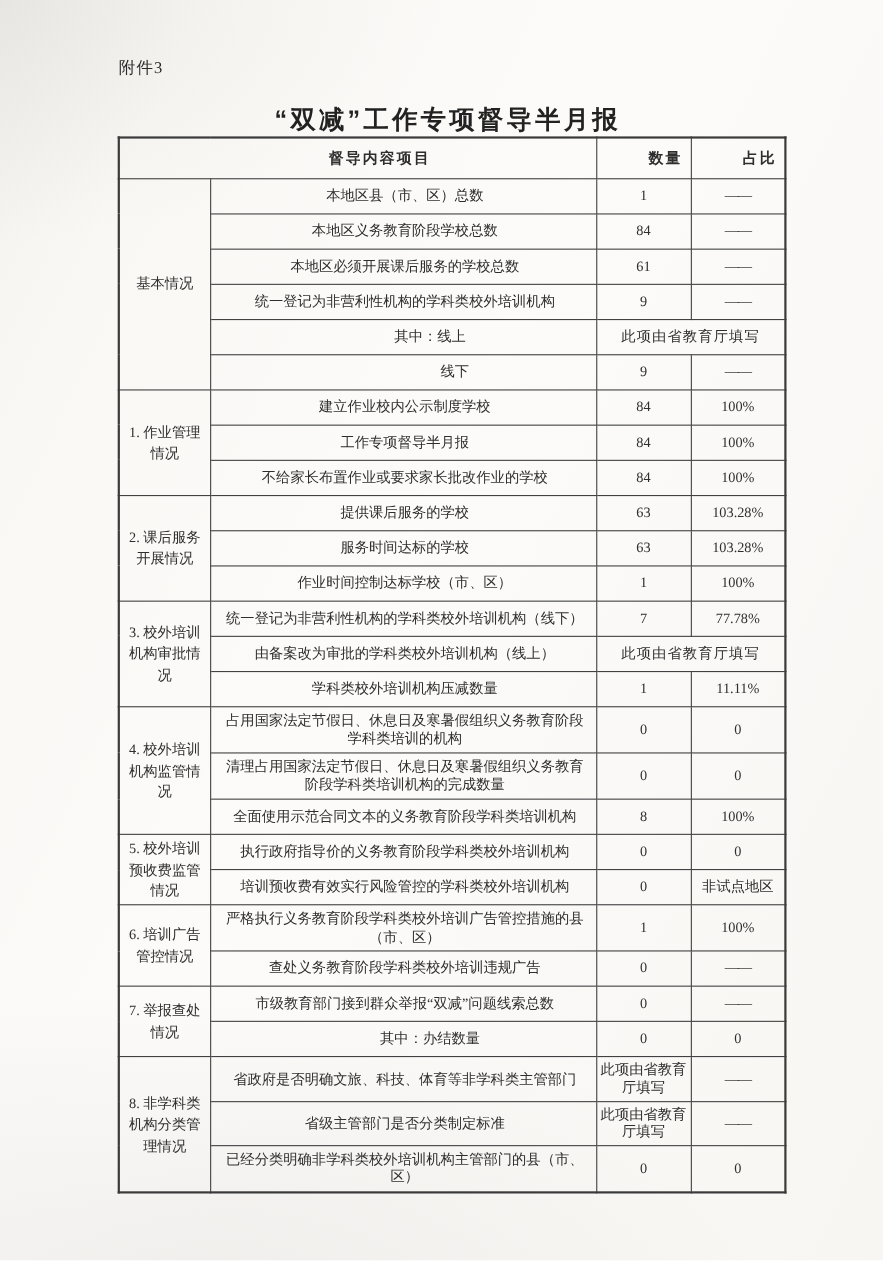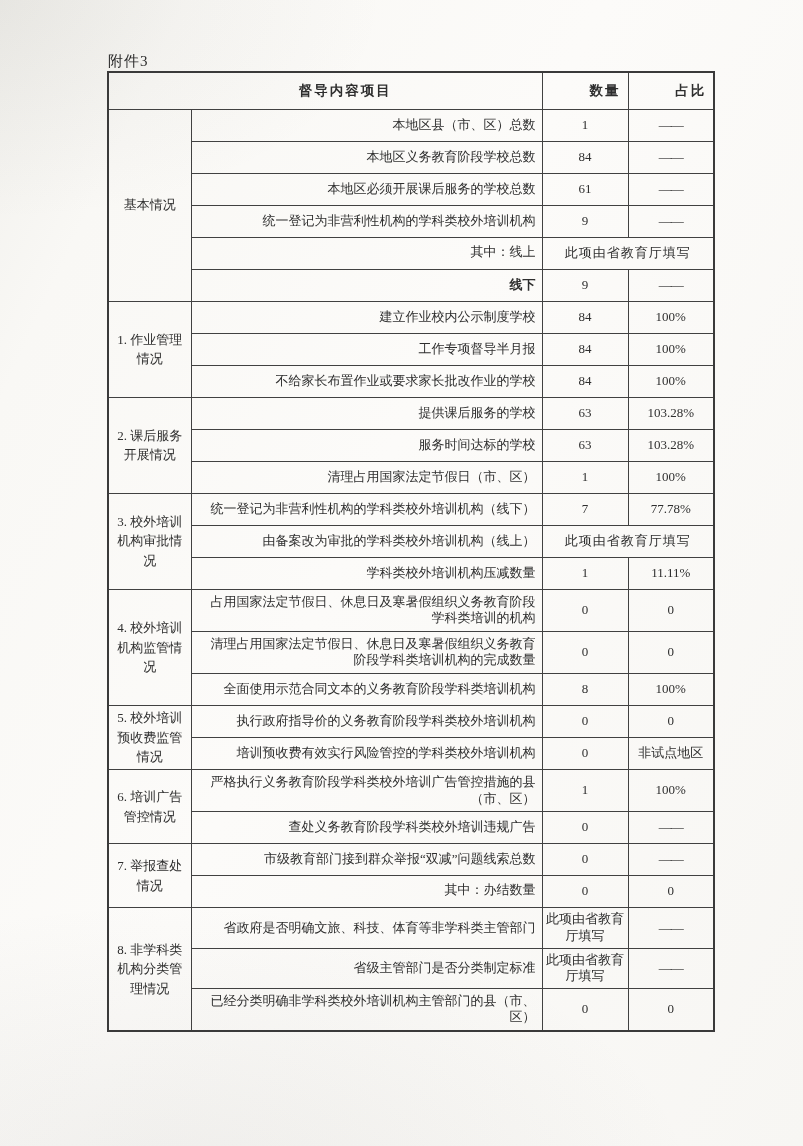--- a/index.html
+++ b/index.html
@@ -75,39 +75,40 @@
   }
   td.cat {
     text-align: center;
     padding: 2px 3px;
     font-size: 13px;
     line-height: 1.5;
   }
   td.item {
     padding: 4px 6px 4px 9px;
     height: 32px;
-    text-align: right;
-  }
-  td.item.ind1 { padding-left: 55px; font-family: Liberation Mono, monospace; }
-  td.item.ind2 { padding-left: 100px; font-weight: bold; }
+    text-align: center;
+  }
+  td.item.ind1 { padding-left: 55px; }
+  td.item.ind2 { padding-left: 100px; }
   td.num {
     text-align: center;
     padding: 3px 2px;
     height: 32px;
   }
   td.merged { letter-spacing: 1px; }
   .dash { letter-spacing: -1px; }
 </style>
 </head>
 <body>
 
 <div class="paper">
 
   <div class="attachment">附件3</div>
 
+  <div class="title">“双减”工作专项督导半月报</div>
 
 
   <table class="report">
     <colgroup>
       <col class="c-cat">
         <col class="c-item">
         <col class="c-num">
         <col class="c-ratio">
     </colgroup>
     <thead>
@@ -169,21 +170,21 @@
           <td class="item">提供课后服务的学校</td>
           <td class="num">63</td>
           <td class="num">103.28%</td>
         </tr>
         <tr>
           <td class="item">服务时间达标的学校</td>
           <td class="num">63</td>
           <td class="num">103.28%</td>
         </tr>
         <tr>
-          <td class="item">清理占用国家法定节假日（市、区）</td>
+          <td class="item">作业时间控制达标学校（市、区）</td>
           <td class="num">1</td>
           <td class="num">100%</td>
         </tr>
         <tr>
           <td class="cat" rowspan="3">3. 校外培训机构审批情况</td>
           <td class="item">统一登记为非营利性机构的学科类校外培训机构（线下）</td>
           <td class="num">7</td>
           <td class="num">77.78%</td>
         </tr>
         <tr>

